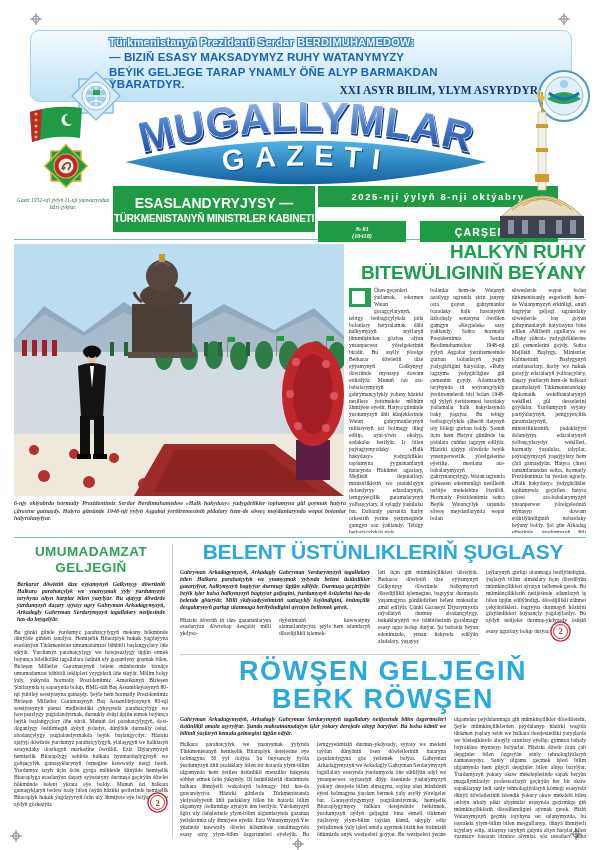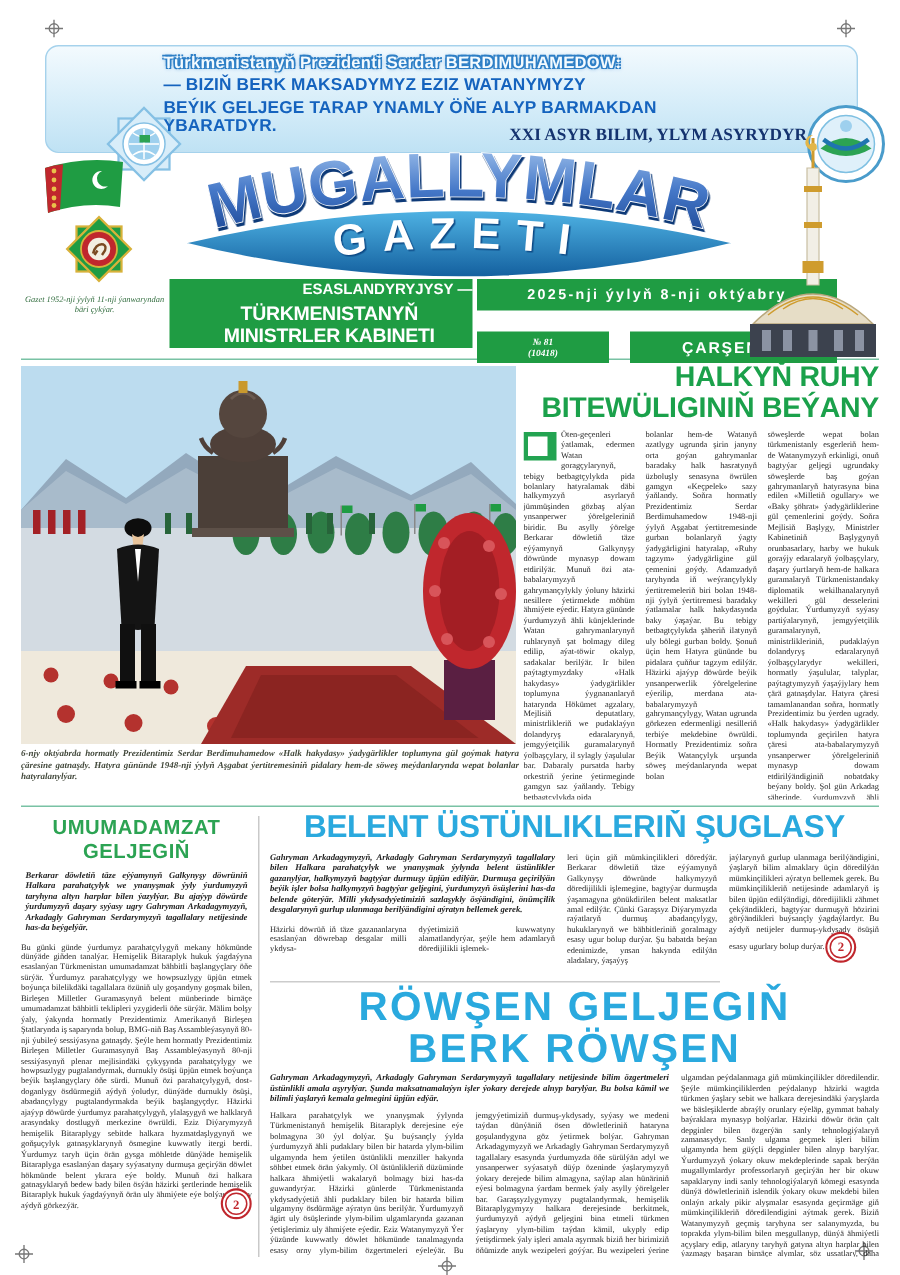--- a/index.html
+++ b/index.html
@@ -26,22 +26,22 @@
   .flagstar { position:absolute; left:16px; top:102px; }
   .founded { position:absolute; left:12px; top:197px; width:102px; text-align:center;
              font-family:"Liberation Serif",serif; font-style:italic; font-size:5.6px;
              color:#2f6b3c; line-height:7px; }
   .title-svg { position:absolute; left:110px; top:96px; }
   .monument { position:absolute; left:496px; top:90px; z-index:6; }
 
   .gbox { background:#1f9c43; color:#fff; }
   .founder-box { position:absolute; left:113px; top:186px; width:202px; height:46px;
     display:flex; flex-direction:column; justify-content:center; text-align:center; }
-  .founder-box .f1 { font-size:10px; font-weight:bold;text-align:right; }
-  .founder-box .f2 { font-size:13px; font-weight:bold; margin-top:2px; letter-spacing:-0.2px;padding-left:11px; }
+  .founder-box .f1 { font-size:14px; font-weight:bold; }
+  .founder-box .f2 { font-size:10px; font-weight:bold; margin-top:2px; letter-spacing:-0.2px; }
   .date-box { position:absolute; left:318px; top:186px; width:240px; height:46px;
     background:#ffffff; display:grid; grid-template-columns:88px 1fr; grid-template-rows:21px 21px;
     gap:14px; z-index:2; }
   .date-cell { grid-column:1 / span 2; display:flex; align-items:center; justify-content:center;
     font-size:9.5px; font-weight:bold; letter-spacing:1.6px; }
   .issue-cell { display:flex; flex-direction:column; align-items:center; justify-content:center;
     font-family:"Liberation Serif",serif; font-style:italic; font-weight:bold; font-size:6.3px; line-height:7px; }
   .weekday-cell { display:flex; align-items:center; justify-content:center;
     font-size:10.5px; font-weight:bold; letter-spacing:1.2px; }
 
@@ -141,21 +141,21 @@
     </svg>
     <svg class="embR" width="54" height="54" viewBox="0 0 54 54">
       <circle cx="27" cy="27" r="25" fill="#ffffff" stroke="#4a9ccb" stroke-width="2"></circle>
       <circle cx="27" cy="27" r="19" fill="#dff0fa" stroke="#7fc0e2" stroke-width="1"></circle>
       <path d="M10 30 Q27 16 44 30 Q27 40 10 30 Z" fill="#2ca353"></path>
       <path d="M12 24 Q27 36 42 24" stroke="#1f74b0" stroke-width="3" fill="none"></path>
       <circle cx="27" cy="15" r="4" fill="#9ed0ee"></circle>
     </svg>
     <div class="quote-text">
       <div class="q1">Türkmenistanyň Prezidenti Serdar BERDIMUHAMEDOW:</div>
-      <div class="q2">— BIZIŇ BERK MAKSADYMYZ EZIZ WATANYMYZY</div>
+      <div class="q2">— BIZIŇ ESASY MAKSADYMYZ RUHY WATANYMYZY</div>
       <div class="q3">BEÝIK GELJEGE TARAP YNAMLY ÖŇE ALYP BARMAKDAN YBARATDYR.</div>
     </div>
   </div>
   <div class="motto">XXI ASYR BILIM, YLYM ASYRYDYR</div>
 
   <svg class="flagstar" width="100" height="96" viewBox="0 0 100 96">
     <path d="M14 10 Q40 2 66 6 L64 36 Q40 32 16 40 Z" fill="#1f9c43"></path>
     <path d="M14 10 Q20 8 26 7.5 L24 38 Q19 38.5 16 40 Z" fill="#c0272d"></path>
     <g fill="#e9c24a">
         <circle cx="20" cy="12" r="1.6"></circle>

